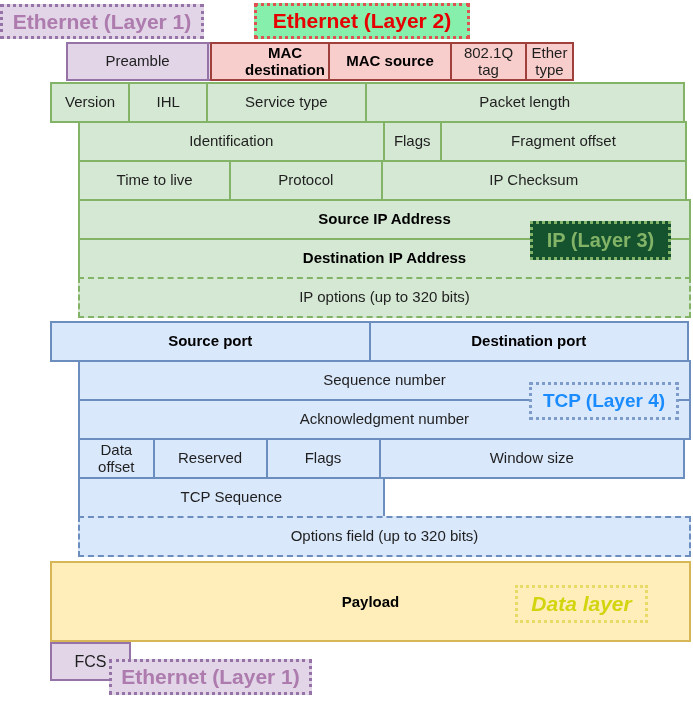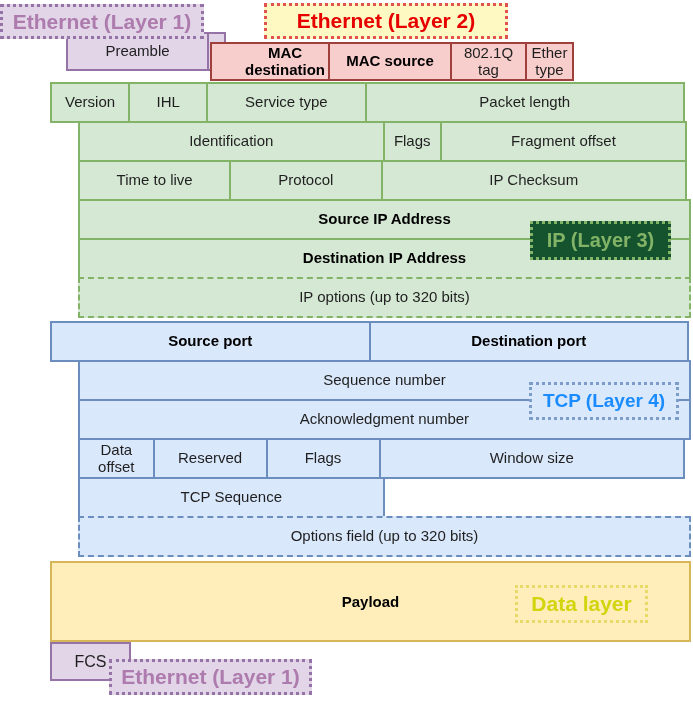--- a/index.html
+++ b/index.html
@@ -24,27 +24,27 @@
   .eth-purple .cell { background:#e1d5e7; border:2px solid #9673a6; height:39px; }
   .eth-red .cell    { background:#f8cecc; border:2px solid #a0403c; height:39px; }
   .frow.dashed .cell { border-style:dashed; }
   
   .layer-label {
     position:absolute; box-sizing:border-box; border:3px dotted;
     display:flex; align-items:center; justify-content:center;
     font-weight:bold; font-size:21px; white-space:nowrap; z-index:5;
   }
   #eth1-top    { left:0px;   top:4px;   width:204px; height:35px; background:#e1d5e7; border-color:#9673a6; color:#ad7bad; }
-  #eth2-top    { left:264px; top:3px;   width:244px; height:36px; background:#fef9c3; border-color:#e05252; color:#e60000; }
+  #eth2-top    { left:254px; top:3px;   width:216px; height:36px; background:#86efac; border-color:#e05252; color:#e60000; }
   #ip-label    { left:530px; top:221px; width:141px; height:39px; background:#14532d; border-color:#82b366; color:#82b366; font-size:20px; }
   #tcp-label   { left:529px; top:382px; width:150px; height:38px; background:#dae8fc; border-color:#7d9cc9; color:#1a8cff; font-size:19px; }
-  #data-label  { position:absolute; right:41px; top:22px; width:133px; height:38px; box-sizing:border-box; border:3px dotted #e8da66; background:#ffeeba; display:flex; align-items:center; justify-content:center; font-weight:bold; font-size:21px; color:#d2d40e; }
+  #data-label  { position:absolute; right:41px; top:22px; width:133px; height:38px; box-sizing:border-box; border:3px dotted #e8da66; background:#ffeeba; display:flex; align-items:center; justify-content:center; font-weight:bold; font-size:21px; color:#d2d40e;font-style:italic; }
   #eth1-bottom { left:109px; top:659px; width:203px; height:36px; background:#e1d5e7; border-color:#9673a6; color:#ad7bad; }
   
-  #eth-header-purple { left:50px;  top:32px;padding-left:16px; }
+  #eth-header-purple { left:50px;  top:42px;padding-left:16px; }
   #eth-header-red    { left:210px; top:42px; }
   #ip-section  { left:50px; top:82px;  width:641px; }
   #tcp-section { left:50px; top:321px; width:641px; }
   #payload-box {
     position:absolute; left:50px; top:561px; width:641px; height:81px; box-sizing:border-box;
     background:#ffeeba; border:2px solid #d6b656;
   }
   #payload-text {
     position:absolute; left:0; right:0; top:0; bottom:0;
     display:flex; align-items:center; justify-content:center;

